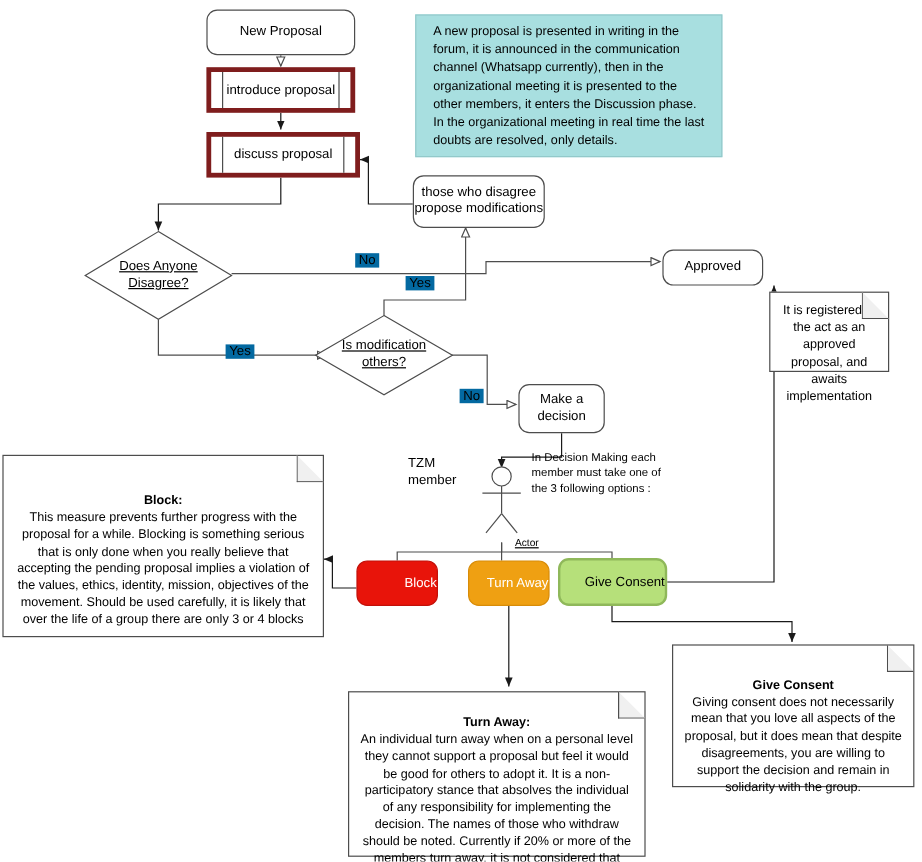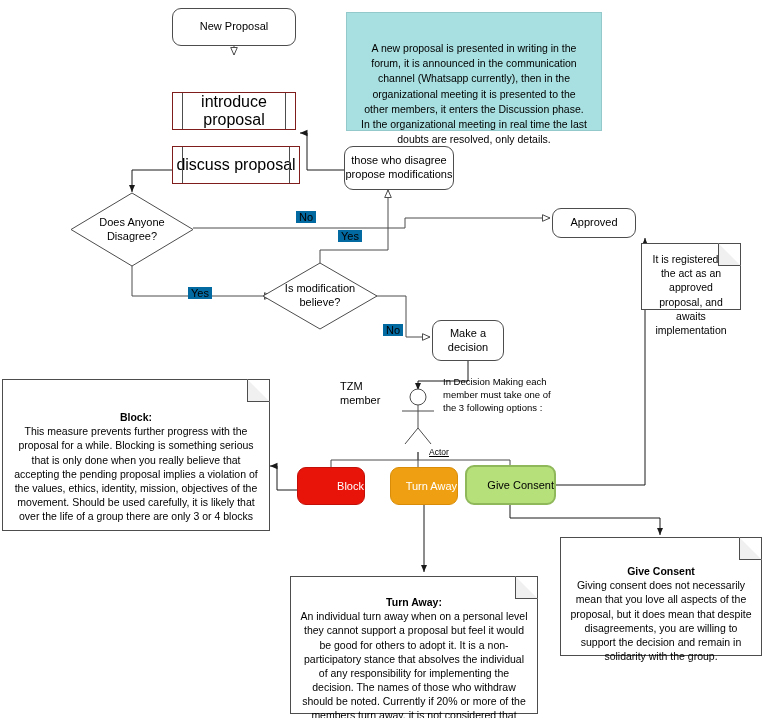--- a/index.html
+++ b/index.html
@@ -5,49 +5,49 @@
   html,body{margin:0;padding:0;background:#ffffff;}
   body{
     width:768px;height:718px;position:relative;overflow:hidden;
     font-family:"Liberation Sans","DejaVu Sans",sans-serif;
     color:#000;
   }
   #canvas{position:absolute;inset:0;width:768px;height:718px;}
   svg.edges{position:absolute;left:0;top:0;width:768px;height:718px;pointer-events:none;}
 
   .node{position:absolute;box-sizing:border-box;display:flex;align-items:center;
-        justify-content:center;text-align:center;background:#fff;}
+        justify-content:center;background:#fff;}
 
   
   .rounded{border:1px solid #4d4d4d;border-radius:9px;font-size:11px;line-height:1.25;}
 
   
-  .predef{border:1px solid #7f1d1d;font-size:16px;margin-top:36px;}
+  .predef{border:4px solid #7f1d1d;font-size:11px;}
   .predef .bar{position:absolute;top:0;bottom:0;width:0;border-left:1px solid #4d4d4d;}
   .predef .bar.l{left:9px;}
   .predef .bar.r{right:9px;}
 
   
   .diamond{position:absolute;}
   .diamond .shape{position:absolute;inset:0;}
   .diamond .lbl{position:absolute;inset:0;display:flex;align-items:center;
-                justify-content:center;text-align:center;font-size:11px;line-height:1.25;}
+                justify-content:center;text-align:center;font-size:11px;line-height:1.25;text-decoration:underline;}
 
   
   .note{position:absolute;box-sizing:border-box;background:#fff;border:1px solid #4d4d4d;
         font-size:10.5px;line-height:1.35;text-align:center;}
   .note .fold{position:absolute;right:-1px;top:-1px;width:22px;height:22px;
               background:#f0f0f0;border-left:1px solid #4d4d4d;border-bottom:1px solid #4d4d4d;
               clip-path:polygon(0 0,100% 100%,0 100%);}
   .note .body{padding:8px 9px;}
   .note b{font-weight:bold;}
 
   
   .teal{position:absolute;box-sizing:border-box;background:#a8dfe0;border:1px solid #93c9ca;
-        font-size:10.5px;line-height:1.45;text-align:center;padding:28px 14px;}
+        font-size:10.5px;line-height:1.45;text-align:left;padding:6px 14px;}
 
   
   .opt{position:absolute;box-sizing:border-box;display:flex;align-items:center;
        justify-content:flex-end;border-radius:9px;font-size:11px;}
   .opt.block{background:#e8140a;border:1px solid #c21009;color:#fff;}
   .opt.turn{background:#efa012;border:1px solid #d88c08;color:#fff;}
   .opt.consent{background:#b6e07a;border:2px solid #8fb85a;color:#000;}
 
   .plain{position:absolute;font-size:11px;line-height:1.3;text-align:left;color:#000;}
   .edgelbl{position:absolute;font-size:11px;color:#000;background:#0369a1;padding:0 3px;}
@@ -134,21 +134,21 @@
     </div>
   </div>
 
   <div class="diamond" style="left:262px;top:262px;width:116px;height:68px;">
     <svg class="shape" viewBox="0 0 116 68">
       <polygon points="58,1 115,34 58,67 1,34" fill="#fff" stroke="#4d4d4d" stroke-width="1"></polygon>
     </svg>
     <div class="lbl">
       <div>
         <div>Is modification</div>
-        <div>believe?</div>
+        <div>others?</div>
       </div>
     </div>
   </div>
 
   <div class="node rounded" style="left:552px;top:208px;width:84px;height:30px;">
     <span>Approved</span>
   </div>
 
   <div class="node rounded" style="left:432px;top:320px;width:72px;height:41px;flex-direction:column;">
     <span>Make a</span>

